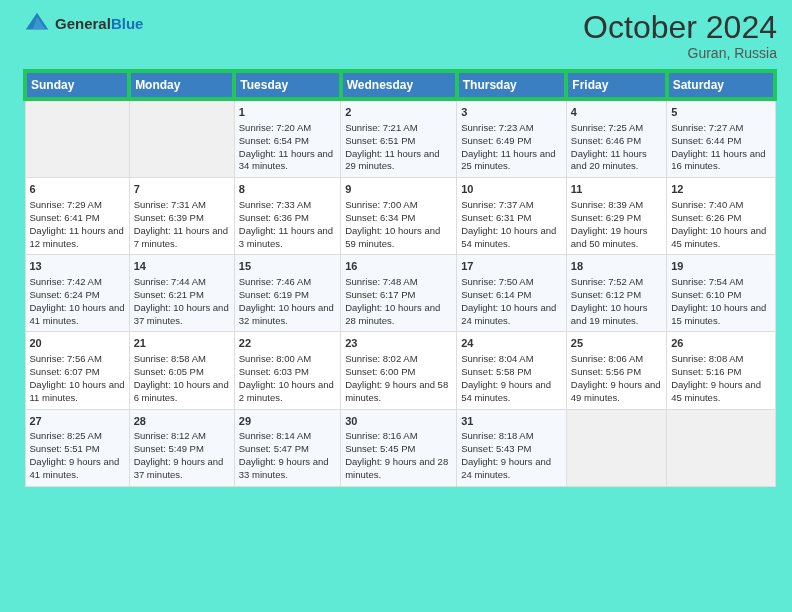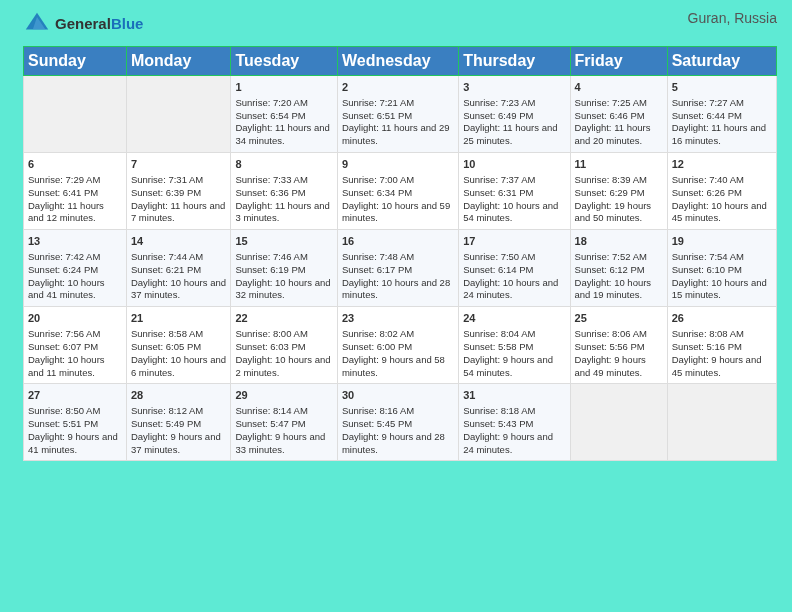--- a/index.html
+++ b/index.html
@@ -57,23 +57,23 @@
     table {
       width: 100%;
       border-collapse: collapse;
       font-size: 10px;
     }
     thead tr th {
       background-color: #3a7fc1;
       color: #fff;
       padding: 5px 4px;
       text-align: left;
-      font-size: 16px;
+      font-size: 12px;
       font-weight: bold;
-      border: 1px solid #22c55e;
+      border: 4px solid #22c55e;
     }
     tbody tr td {
       vertical-align: top;
       padding: 4px 4px;
       border: 1px solid #ddd;
       font-size: 9.5px;
       color: #333;
       line-height: 1.35;
       background: #fff;
     }
@@ -106,20 +106,21 @@
         <polygon points="20,4 36,28 4,28" fill="#1a6fba" opacity="0.85"></polygon>
         <polygon points="20,10 32,28 14,28" fill="#4a9fd4" opacity="0.7"></polygon>
       </svg>
       <div>
         <div>
           <span class="logo-text-general">General</span><span class="logo-text-blue">Blue</span>
         </div>
       </div>
     </div>
     <div class="title-area">
+      <div class="main-title">October 2024</div>
       <div class="subtitle">Guran, Russia</div>
     </div>
   </div>
 
   <table>
     <thead>
       <tr>
 
       <th>Sunday</th>
           <th>Monday</th>
@@ -293,21 +294,21 @@
           <td>
             <span class="day-num">26</span>
             <div class="cell-content">Sunrise: 8:08 AM</div>
             <div class="cell-content">Sunset: 5:16 PM</div>
             <div class="cell-content">Daylight: 9 hours and 45 minutes.</div>
           </td>
         </tr>
         <tr>
           <td>
             <span class="day-num">27</span>
-            <div class="cell-content">Sunrise: 8:50 AM</div>
+            <div class="cell-content">Sunrise: 8:25 AM</div>
             <div class="cell-content">Sunset: 5:51 PM</div>
             <div class="cell-content">Daylight: 9 hours and 41 minutes.</div>
           </td>
           <td>
             <span class="day-num">28</span>
             <div class="cell-content">Sunrise: 8:12 AM</div>
             <div class="cell-content">Sunset: 5:49 PM</div>
             <div class="cell-content">Daylight: 9 hours and 37 minutes.</div>
           </td>
           <td>

